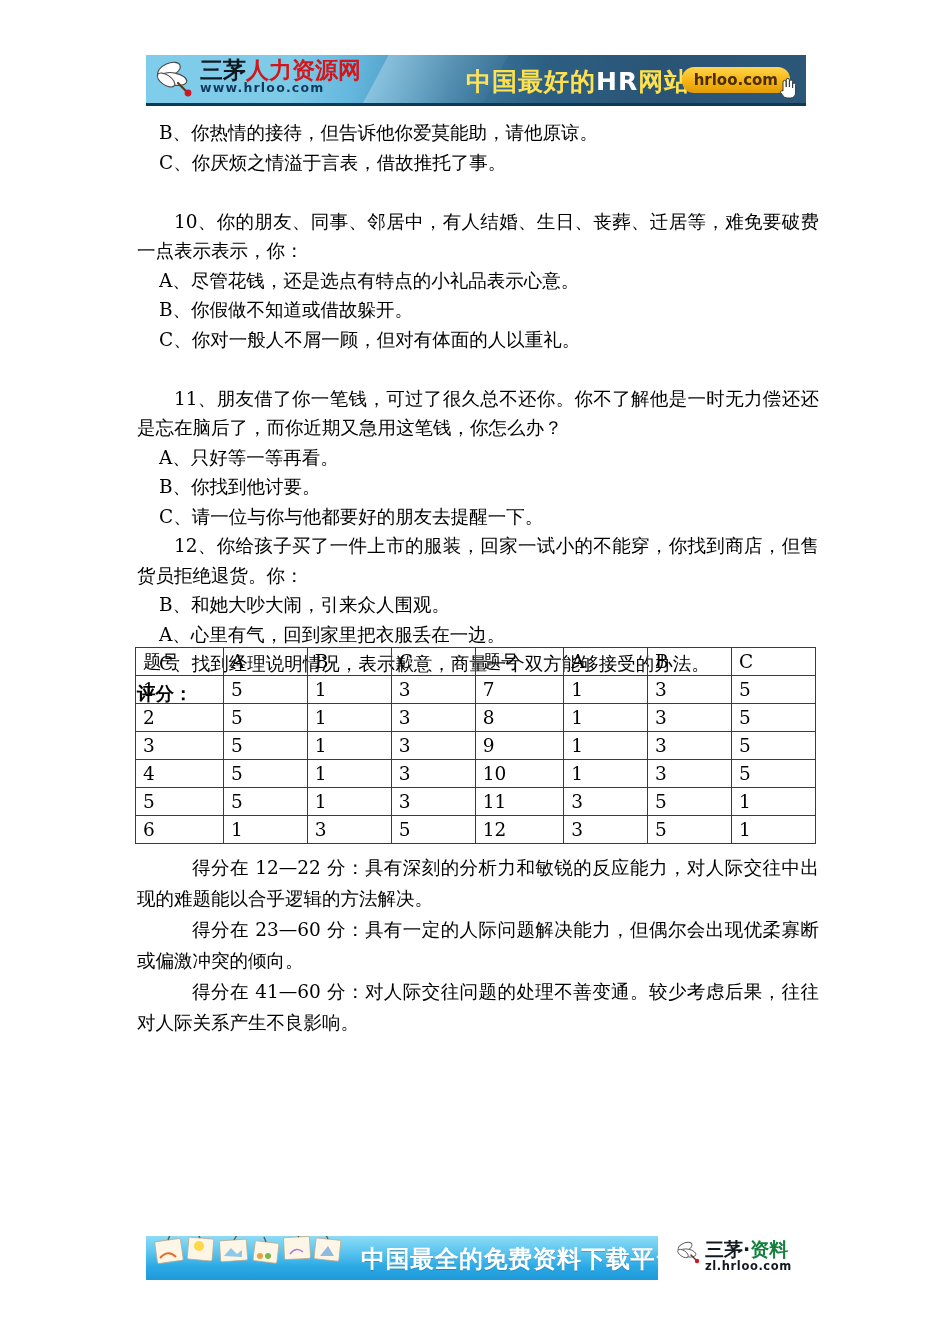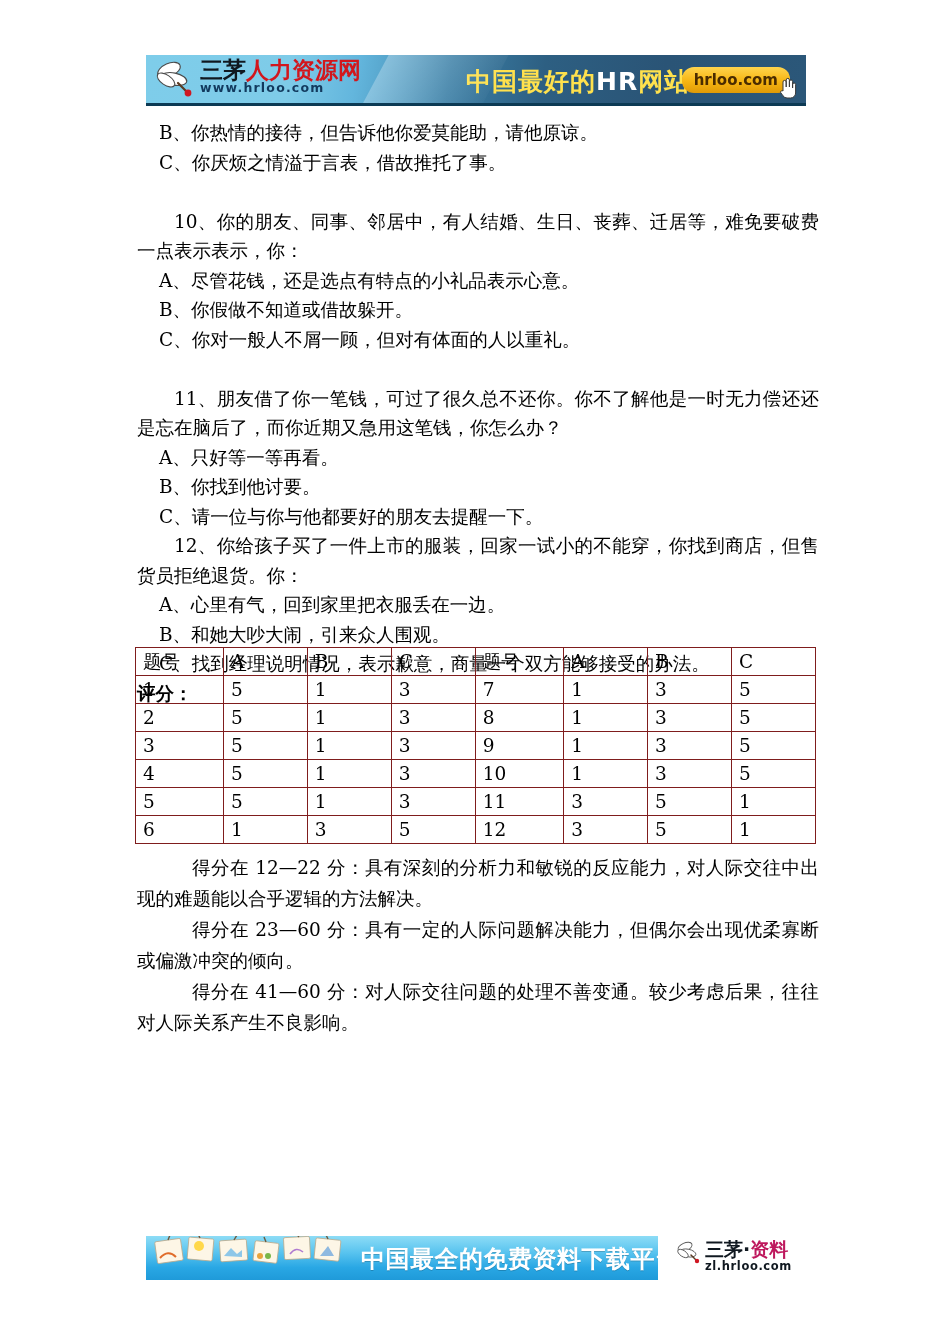--- a/index.html
+++ b/index.html
@@ -218,21 +218,21 @@
   }
   .footer-bee { width: 26px; height: 24px; display: block; }
   .footer-text { display: flex; flex-direction: column; line-height: 1; }
   .footer-main {
     font-family: "DejaVu Sans", "Liberation Sans", sans-serif;
     font-size: 19px;
     font-weight: bold;
     white-space: nowrap;
   }
   .footer-main .blk { color: #101820; }
-  .footer-main .red { color: #be185d; }
+  .footer-main .red { color: #15803d; }
   .footer-url {
     font-family: "DejaVu Sans", "Liberation Sans", sans-serif;
     font-size: 11.5px;
     font-weight: bold;
     color: #101820;
     letter-spacing: 0.6px;
     margin-top: 2px;
   }
 </style>
 </head>
@@ -273,22 +273,22 @@
     <p class="p-q">10、你的朋友、同事、邻居中，有人结婚、生日、丧葬、迁居等，难免要破费一点表示表示，你：</p>
     <p class="p-opt">A、尽管花钱，还是选点有特点的小礼品表示心意。</p>
     <p class="p-opt">B、你假做不知道或借故躲开。</p>
     <p class="p-opt">C、你对一般人不屑一顾，但对有体面的人以重礼。</p>
     <div class="spacer-line"></div>
     <p class="p-q">11、朋友借了你一笔钱，可过了很久总不还你。你不了解他是一时无力偿还还是忘在脑后了，而你近期又急用这笔钱，你怎么办？</p>
     <p class="p-opt">A、只好等一等再看。</p>
     <p class="p-opt">B、你找到他讨要。</p>
     <p class="p-opt">C、请一位与你与他都要好的朋友去提醒一下。</p>
     <p class="p-q">12、你给孩子买了一件上市的服装，回家一试小的不能穿，你找到商店，但售货员拒绝退货。你：</p>
+    <p class="p-opt">B、和她大吵大闹，引来众人围观。</p>
     <p class="p-opt">A、心里有气，回到家里把衣服丢在一边。</p>
-    <p class="p-opt">B、和她大吵大闹，引来众人围观。</p>
     <p class="p-opt">C、找到经理说明情况，表示歉意，商量一个双方能够接受的办法。</p>
     <p class="p-plain">评分：</p>
   </div>
 
   <table class="score-table">
     <tbody>
       <tr>
         <td>题号</td>
         <td>A</td>
         <td>B</td>

